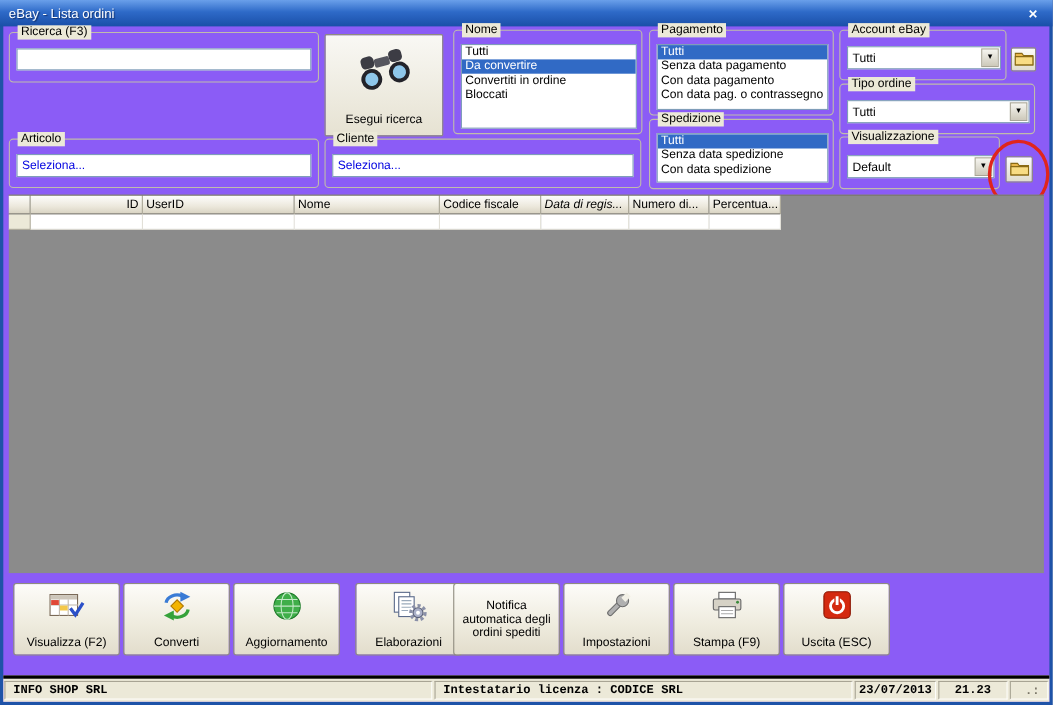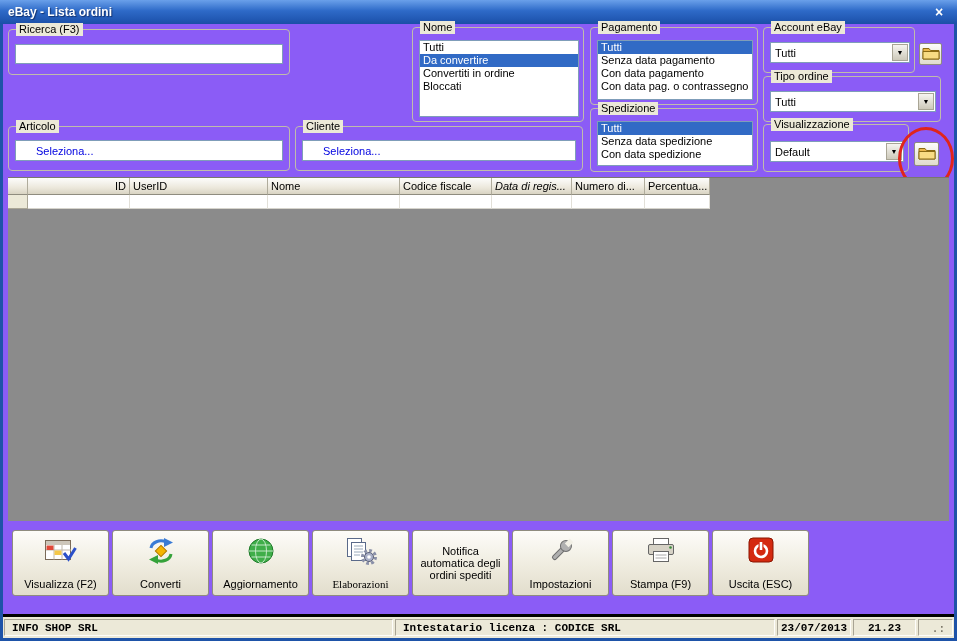--- a/index.html
+++ b/index.html
@@ -9,35 +9,35 @@
     -webkit-font-smoothing:antialiased;
   }
   .window { position:relative; width:957px; height:641px; background:#1e53a8; overflow:hidden; }
 
   
   .titlebar {
     position:absolute; left:0; top:0; width:957px; height:24px;
     background:linear-gradient(180deg,#6aa0ea 0%, #2e6ac8 45%, #1a4fa8 100%);
     display:flex; align-items:center; padding:0 8px; box-sizing:border-box;
   }
-  .titlebar .t { color:#fff; font-weight:bold; font-size:12px; text-shadow:1px 1px 1px #12316e; flex:1; }
+  .titlebar .t { color:#fff; font-weight:normal; font-size:12px; text-shadow:1px 1px 1px #12316e; flex:1; }
   .titlebar .x { color:#fff; font-weight:bold; font-size:14px; width:20px; text-align:center; }
 
   
   .body { position:absolute; left:3px; top:24px; width:951px; height:614px; background:#8b5cf6; }
 
   
   .grp { position:absolute; border:1px solid #c0bcab; border-radius:4px; box-sizing:border-box; }
   .glabel { position:absolute; top:-7px; left:7px; background:#ece9d8; padding:0 3px; line-height:13px; white-space:nowrap; }
 
   
   .tinput { position:absolute; background:#fff; border:1px solid #7f9db9; box-sizing:border-box;
             font-family:inherit; font-size:11px; padding:1px 3px; outline:none; }
   .linkfield { position:absolute; background:#fff; border:1px solid #7f9db9; box-sizing:border-box;
-               display:flex; align-items:center; padding-left:20px; overflow:hidden; }
+               display:flex; align-items:center; padding-left:4px; overflow:hidden; }
   .linkfield span { color:#0000e0; white-space:nowrap; }
   .checkbox { position:absolute; width:12px; height:12px; background:#fff; border:1px solid #55708a; box-sizing:border-box; }
   .slabel { position:absolute; line-height:13px; white-space:nowrap; }
   .iconbtn { position:absolute; background:linear-gradient(180deg,#fdfdfb,#e0dccd);
              border:1px solid #8f8c7f; border-radius:2px; box-sizing:border-box;
              display:flex; align-items:center; justify-content:center; }
 
   
   .listbox { position:absolute; background:#fff; border:1px solid #7f9db9; box-sizing:border-box; overflow:hidden; }
   .li { line-height:13px; padding:0 3px; white-space:nowrap; overflow:hidden; }
@@ -109,20 +109,36 @@
     </div>
 
 
     <div class="grp" style="left:5px; top:102px; width:282px; height:45px;">
       <span class="glabel">Articolo</span>
       <div class="linkfield" style="left:6px; top:13px; width:268px; height:21px;">
         <span>Seleziona...</span>
       </div>
     </div>
 
+    <div class="bigbtn">
+      <span>
+        <svg width="52" height="38" viewBox="0 0 52 38">
+          <g transform="rotate(-15 26 19)">
+            <rect x="7" y="4" width="12" height="11" rx="4" fill="#3c3c44"></rect>
+            <rect x="33" y="4" width="12" height="11" rx="4" fill="#3c3c44"></rect>
+            <rect x="19" y="8" width="14" height="8" rx="2" fill="#55555e"></rect>
+            <circle cx="13" cy="25" r="9.5" fill="#23232a"></circle>
+            <circle cx="39" cy="25" r="9.5" fill="#23232a"></circle>
+            <circle cx="13" cy="25" r="6" fill="#8ec6ea"></circle>
+            <circle cx="39" cy="25" r="6" fill="#8ec6ea"></circle>
+          </g>
+        </svg>
+      </span>
+      <span class="lbl">Esegui ricerca</span>
+    </div>
 
     <div class="grp" style="left:292px; top:102px; width:288px; height:45px;">
       <span class="glabel">Cliente</span>
       <div class="linkfield" style="left:6px; top:13px; width:274px; height:21px;">
         <span>Seleziona...</span>
       </div>
     </div>
 
     <div class="grp" style="left:409px; top:3px; width:172px; height:95px;">
       <span class="glabel">Nome</span>
@@ -255,21 +271,21 @@
       <span class="ticon">
         <svg width="28" height="28" viewBox="0 0 28 28">
           <circle cx="14" cy="14" r="12" fill="#3fae49" stroke="#1f7a2a"></circle>
           <ellipse cx="14" cy="14" rx="5.5" ry="12" fill="none" stroke="#c2e8c6"></ellipse>
           <path d="M2 14 h24 M4.5 8 h19 M4.5 20 h19" stroke="#c2e8c6" fill="none"></path>
         </svg>
       </span>
       <span class="tlbl">Aggiornamento</span>
     </div>
 
-    <div class="tbtn" style="left:309px;font-family:Liberation Serif, serif;">
+    <div class="tbtn" style="left:320px;">
       <span class="ticon">
         <svg width="33" height="28" viewBox="0 0 33 28">
           <rect x="3.5" y="1.5" width="14" height="18" fill="#fff" stroke="#5a6a8a"></rect>
           <rect x="7.5" y="5.5" width="14" height="18" fill="#fff" stroke="#5a6a8a"></rect>
           <path d="M10 9 h9 M10 12 h9 M10 15 h9 M10 18 h6" stroke="#9aaabb" fill="none"></path>
           <circle cx="25" cy="20" r="6.5" fill="none" stroke="#8a90a8" stroke-width="3" stroke-dasharray="2.8 2.2"></circle>
           <circle cx="25" cy="20" r="4.5" fill="#aab0c8" stroke="#5a6078"></circle>
           <circle cx="25" cy="20" r="1.8" fill="#fff"></circle>
         </svg>
       </span>

